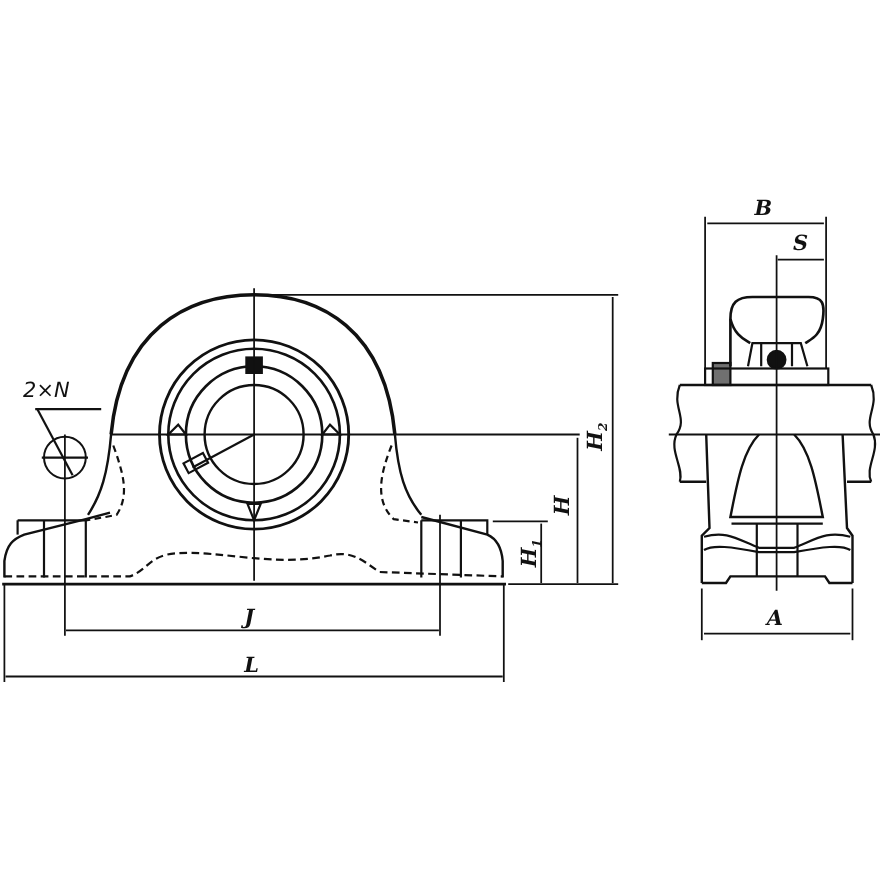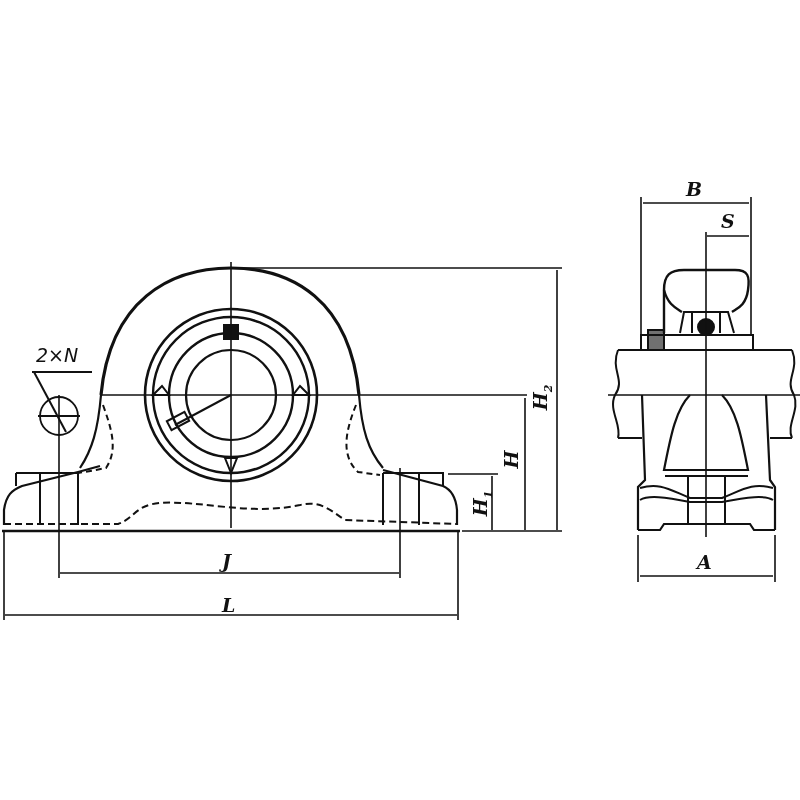--- a/index.html
+++ b/index.html
@@ -116,21 +116,21 @@
     <line x1="641" y1="197" x2="641" y2="335"></line>
     <line x1="751" y1="197" x2="751" y2="335"></line>
     <line x1="643" y1="203" x2="749" y2="203"></line>
     <line x1="707" y1="236" x2="749" y2="236"></line>
     <line x1="638" y1="535" x2="638" y2="582"></line>
     <line x1="775" y1="535" x2="775" y2="582"></line>
     <line x1="640" y1="576" x2="773" y2="576"></line>
   </g>
 </svg>
 
-<div class="lbl sans" style="left:36px; top:346px;">2×N</div>
+<div class="lbl sans" style="left:21px; top:346px;">2×N</div>
 <div class="lbl" style="left:222px; top:552px;">J</div>
 <div class="lbl" style="left:222px; top:596px;">L</div>
 
 <div class="lbl vert" style="left:470px; top:492px;"><span>H</span><sub style="font-size:11px">1</sub></div>
 <div class="lbl vert" style="left:503px; top:450px;">H</div>
 <div class="lbl vert" style="left:530px; top:386px;"><span>H</span><sub style="font-size:11px">2</sub></div>
 
 <div class="lbl" style="left:686px; top:180px;">B</div>
 <div class="lbl" style="left:721px; top:212px;">S</div>
 <div class="lbl" style="left:697px; top:553px;">A</div>

